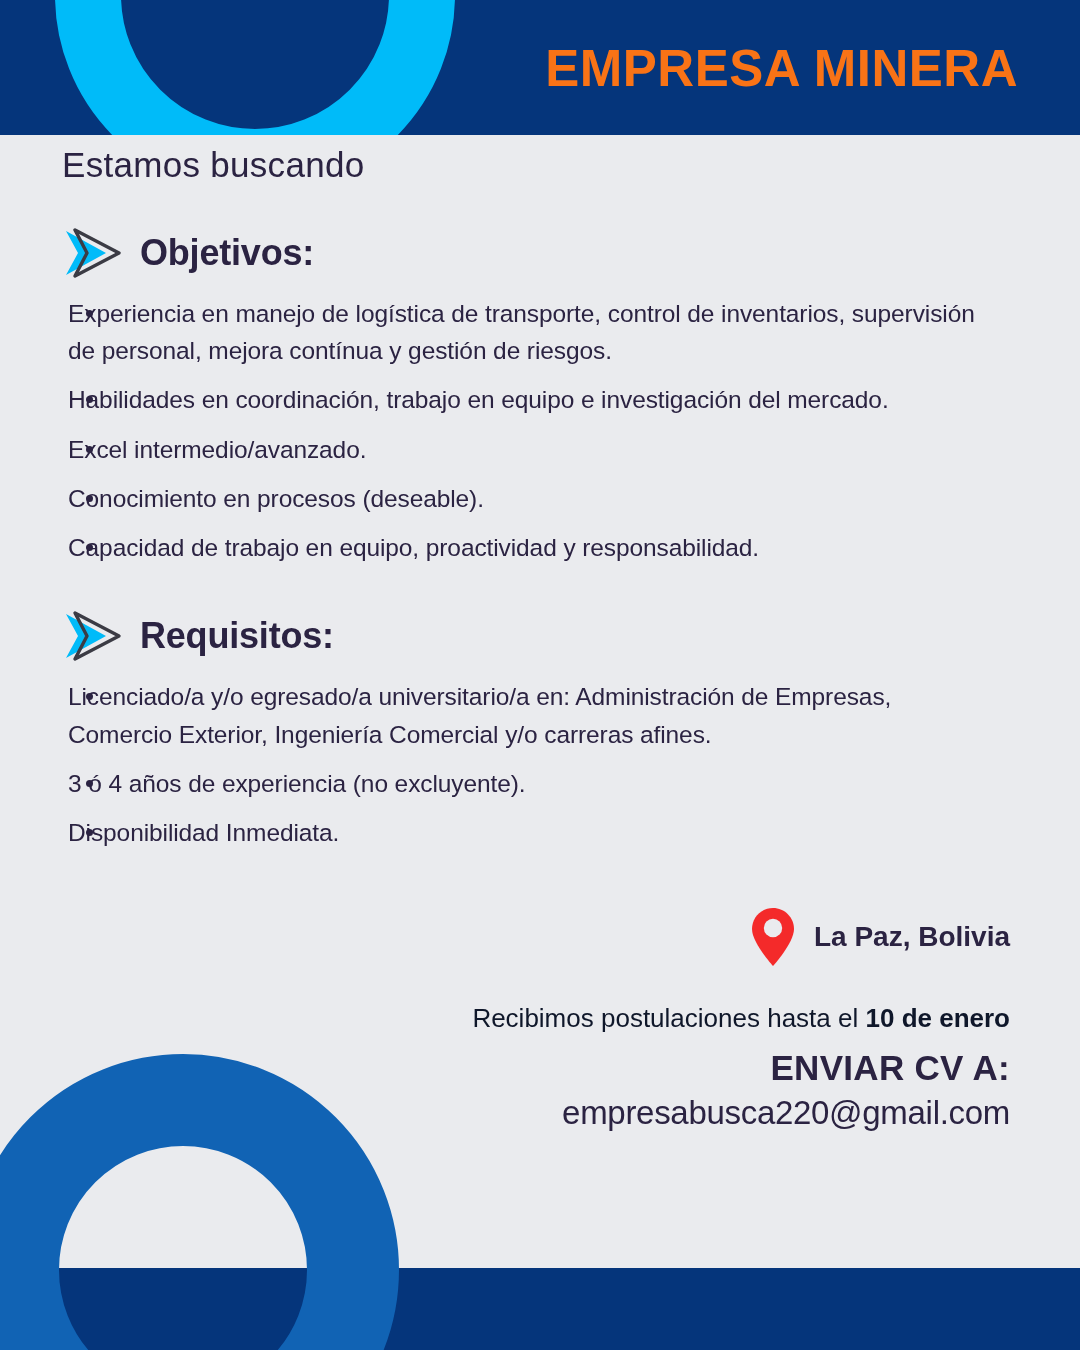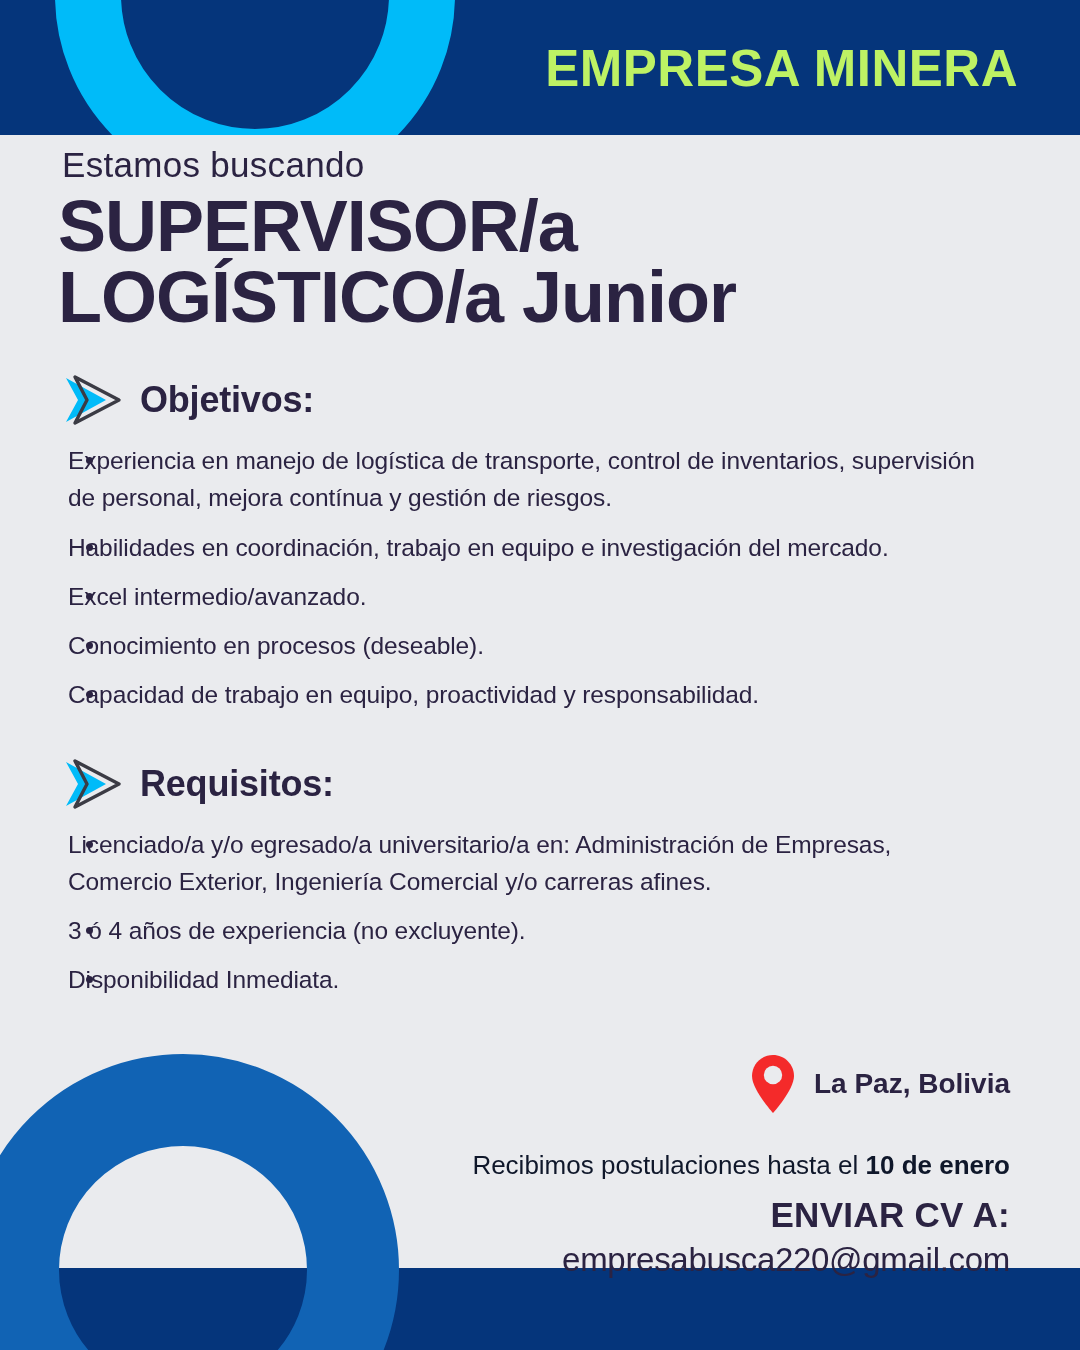--- a/index.html
+++ b/index.html
@@ -42,21 +42,21 @@
     height: 400px;
     border-radius: 50%;
     border: 66px solid #00BBF9;
     box-sizing: border-box;
   }
   .company-name {
     position: absolute;
     right: 62px;
     top: 50%;
     transform: translateY(-50%);
-    color: #bef264;
+    color: #f97316;
     font-size: 51px;
     font-weight: bold;
     letter-spacing: 0.5px;
     white-space: nowrap;
     font-family: "Liberation Sans Narrow", "Liberation Sans", sans-serif;
     transform-origin: right center;
   }
 
   
   .footer-band {
@@ -213,24 +213,20 @@
   </div>
 
   <div class="footer-band"></div>
 
   <div class="bl-ring"></div>
 
   <div class="content">
 
     <div class="eyebrow">Estamos buscando</div>
 
-    <div class="job-title">
-      <span class="t-line">SUPERVISOR/a</span>
-      <span class="t-line">LOGÍSTICO/a Junior</span>
-    </div>
 
     <div class="section-head objetivos">
       <svg class="arrow-icon" viewBox="0 0 62 52">
         <path d="M4 4 L44 26 L4 48 L16 26 Z" fill="#00BBF9"></path>
         <path d="M13 3 L57 26 L13 49 L25 26 Z" fill="none" stroke="#3B3B44" stroke-width="3.4" stroke-linejoin="round"></path>
       </svg>
       <span class="section-title">Objetivos:</span>
     </div>
 
     <ul class="bullets objetivos-list">

